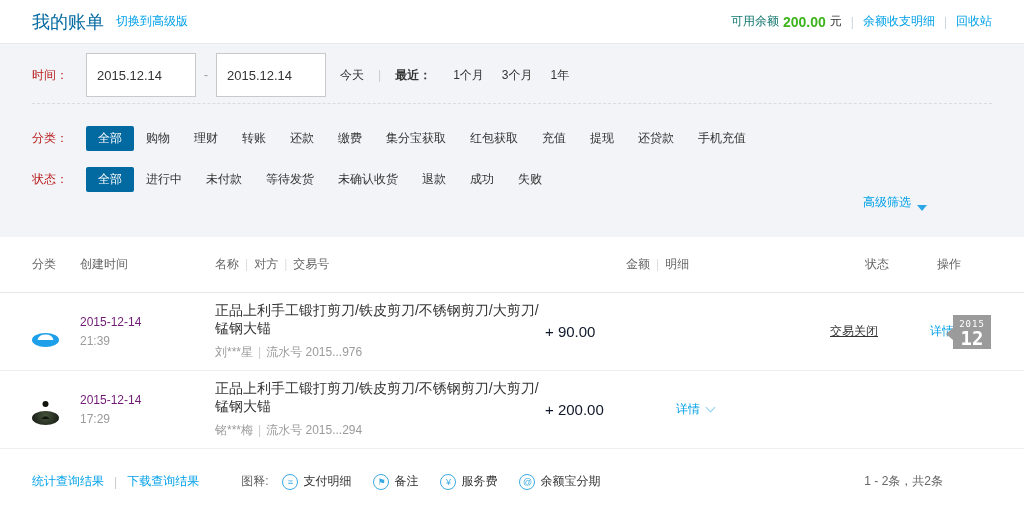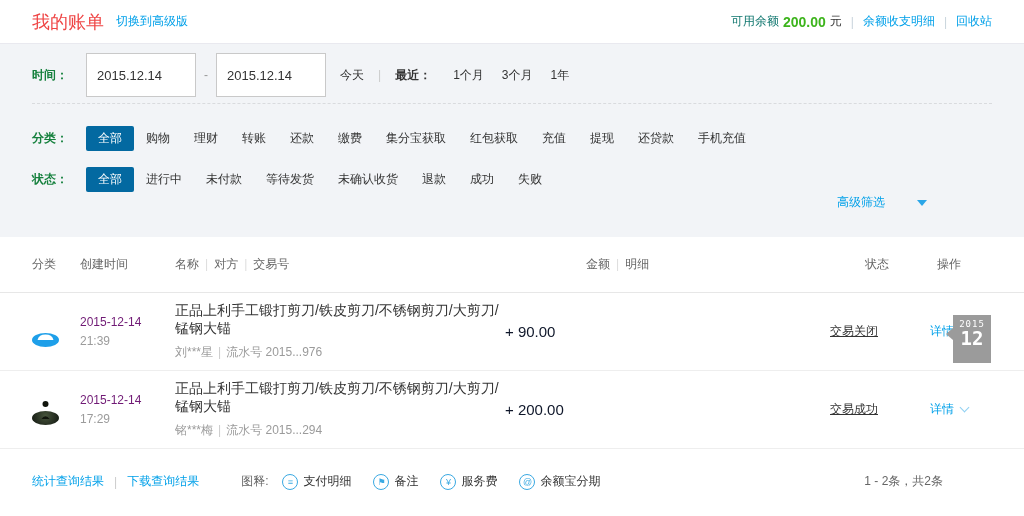--- a/index.html
+++ b/index.html
@@ -5,71 +5,71 @@
   * { margin:0; padding:0; box-sizing:border-box; }
   html,body { width:1024px; height:516px; }
   body {
     font-family:"Liberation Sans","DejaVu Sans",sans-serif;
     font-size:12px; color:#333; background:#fff; position:relative; overflow:hidden;
   }
   a { text-decoration:none; }
 
   
   .header { height:44px; display:flex; align-items:center; padding:0 32px; background:#fff; border-bottom:1px solid #e9e9ef; }
-  .page-title { font-size:18px; color:#ef4444; font-weight:400; }
+  .page-title { font-size:18px; color:#0369a1; font-weight:400; }
   .switch-link { color:#00a0e9; margin-left:12px; cursor:pointer; }
   .header-right { margin-left:auto; display:flex; align-items:center; }
   .balance-label { color:#0f766e; }
   .balance-value { color:#3db41c; font-weight:bold; font-size:14px; margin:0 4px; }
   .balance-unit { color:#333; }
   .hdr-divider { color:#c9d4dc; margin:0 9px; }
   .blue-link { color:#00a0e9; cursor:pointer; }
 
   
   .filter-panel { background:#f2f4f7; height:193px; padding:0 32px; position:relative; }
   .time-row { display:flex; align-items:center; padding-top:16px; height:46px; }
-  .filter-label { font-weight:bold; color:#15803d; width:54px; flex:0 0 54px; }
+  .filter-label { font-weight:normal; color:#b91c1c; width:54px; flex:0 0 54px; }
   .date-input { width:110px; height:44px; border:1px solid #c9c9c9; background:#fff; padding:0 10px; font-size:13px; color:#333; font-family:inherit; }
   .date-sep { color:#999; margin:0 8px; }
   .quick-link { color:#333; cursor:pointer; }
   .today { margin-left:14px; }
   .time-pipe { color:#ccc; margin:0 14px; }
   .recent-label { color:#333; font-weight:bold; margin-right:4px; }
   .recent-opt { margin-left:18px; }
   .dotted-sep { border-top:1px dashed #d9dbde; margin-top:13px; }
   .chip-row { display:flex; align-items:center; margin-top:22px; }
   .chip-row.status { margin-top:16px; }
   .chip { padding:4px 12px; color:#333; cursor:pointer; white-space:nowrap; }
   .chip.selected { background:#0369a1; color:#fff; border-radius:2px; }
-  .advanced-filter { position:absolute; right:97px; top:150px; color:#00a0e9; cursor:pointer; display:flex; align-items:center;gap:26px; }
+  .advanced-filter { position:absolute; right:97px; top:150px; color:#00a0e9; cursor:pointer; display:flex; align-items:flex-end; }
   .tri-down { width:0; height:0; border-left:5px solid transparent; border-right:5px solid transparent; border-top:6px solid #2ba6e8; margin-left:6px; display:inline-block; }
 
   
   .thead { display:flex; align-items:center; height:56px; padding-left:32px; color:#666; border-bottom:1px solid #e7e7e7; }
   .col-cat { flex:0 0 48px; }
   .col-time { flex:0 0 95px; }
-  .col-name { flex:0 0 330px; }
+  .col-name { flex:0 0 330px;margin-left:40px; }
   .col-amount { flex:0 0 105px; text-align:right; }
   .col-status { flex:1 1 auto; display:flex; justify-content:space-between; padding-left:0; padding-right:15px; }
   .col-action { flex:0 0 120px; text-align:center; padding-right:30px; }
   .hd-pipe { color:#ddd; padding:0 6px; }
   .row { display:flex; align-items:center; height:78px; padding-left:32px; border-bottom:1px solid #eeeeee; }
   .avatar { width:27px; height:27px; border-radius:50%; overflow:hidden; position:relative; }
   .cell-time .date { color:#701a75; }
   .cell-time .time { color:#9b9b9b; margin-top:5px; }
   .cell-name .title { font-size:14px; color:#333; }
   .cell-name .subtitle { color:#9b9b9b; margin-top:6px; }
   .sub-pipe { color:#ccc; padding:0 5px; }
   .cell-amount { font-size:15px; color:#0f172a; flex:0 0 105px; }
   .cell-status { flex:1 1 auto; text-align:right; padding-right:26px; color:#333;text-decoration:underline; }
   .cell-action { flex:0 0 120px; text-align:center; padding-right:30px; color:#00a0e9; cursor:pointer; white-space:nowrap; }
   .chev { display:inline-block; width:7px; height:7px; border-right:1.5px solid #8fd0f2; border-bottom:1.5px solid #8fd0f2; transform:rotate(45deg); margin-left:7px; vertical-align:2px; }
 
   
-  .date-badge { position:absolute; left:953px; top:315px; width:38px; height:48px; background:#9b9b9b; color:#fff; text-align:center; font-family:"DejaVu Sans Mono",monospace; }
+  .date-badge { position:absolute; left:953px; top:315px; width:38px; height:34px; background:#9b9b9b; color:#fff; text-align:center; font-family:"DejaVu Sans Mono",monospace; }
   .date-badge:before { content:""; position:absolute; left:-7px; top:13px; border-top:6px solid transparent; border-bottom:6px solid transparent; border-right:7px solid #9b9b9b; }
   .badge-year { font-size:9px; letter-spacing:1px; padding-top:4px; }
   .badge-month { font-size:19px; font-weight:bold; line-height:18px; }
 
   
   .footer { display:flex; align-items:center; padding:24px 81px 0 32px; }
   .foot-pipe { color:#ccc; margin:0 10px; }
   .legend-label { color:#666; margin-left:42px; margin-right:14px; }
   .legend-item { display:flex; align-items:center; margin-right:22px; color:#333; }
   .legend-icon { width:16px; height:16px; border:1px solid #3aa9e2; border-radius:50%; color:#3aa9e2; font-size:9px; line-height:14px; text-align:center; margin-right:5px; flex:0 0 16px; }
@@ -187,21 +187,20 @@
   </span>
   <span class="col-time cell-time">
     <div class="date">2015-12-14</div>
     <div class="time">17:29</div>
   </span>
   <span class="col-name cell-name">
     <div class="title">正品上利手工锻打剪刀/铁皮剪刀/不锈钢剪刀/大剪刀/锰钢大锚</div>
     <div class="subtitle"><span>铭***梅</span><span class="sub-pipe">|</span><span>流水号 2015...294</span></div>
   </span>
   <span class="cell-amount">+ 200.00</span>
-  <span class="cell-status">交易成功</span>
   <span class="cell-action"><span>详情</span><span class="chev"></span></span>
 </div>
 
 <div class="date-badge">
   <div class="badge-year">2015</div>
   <div class="badge-month">12</div>
 </div>
 
 <div class="footer">
   <a class="blue-link">统计查询结果</a>

